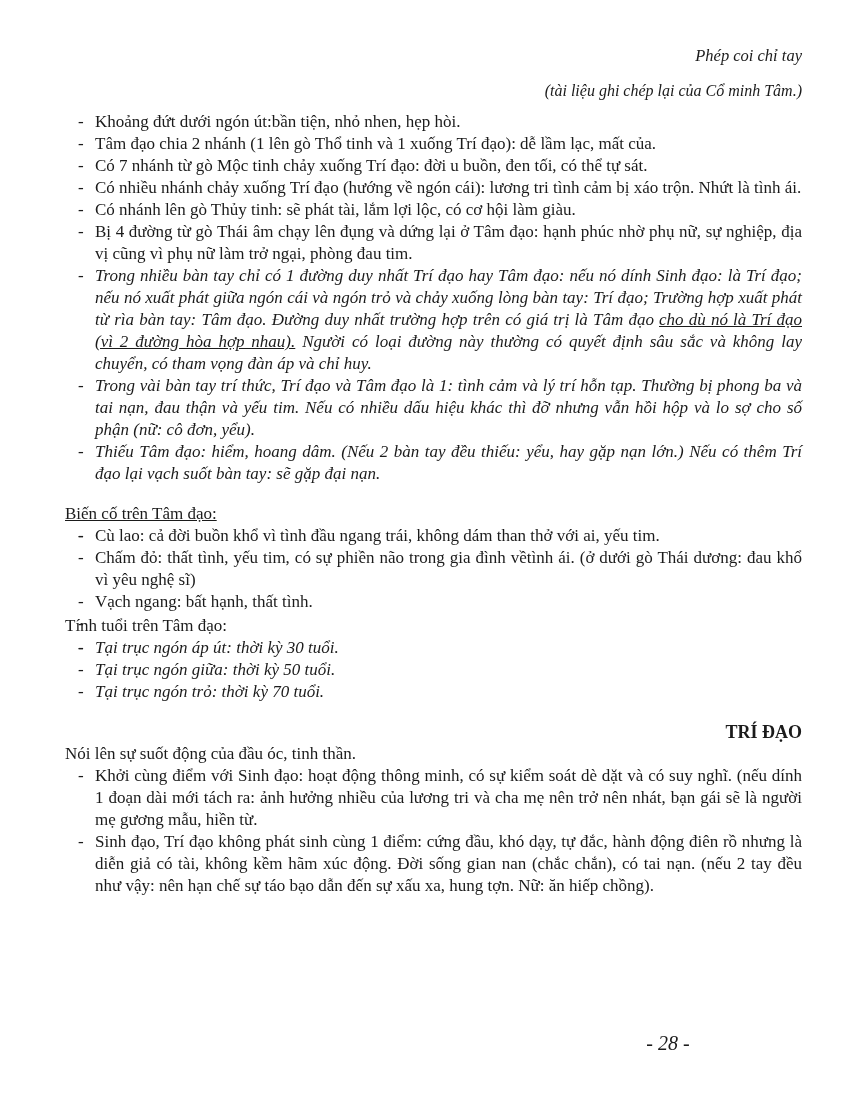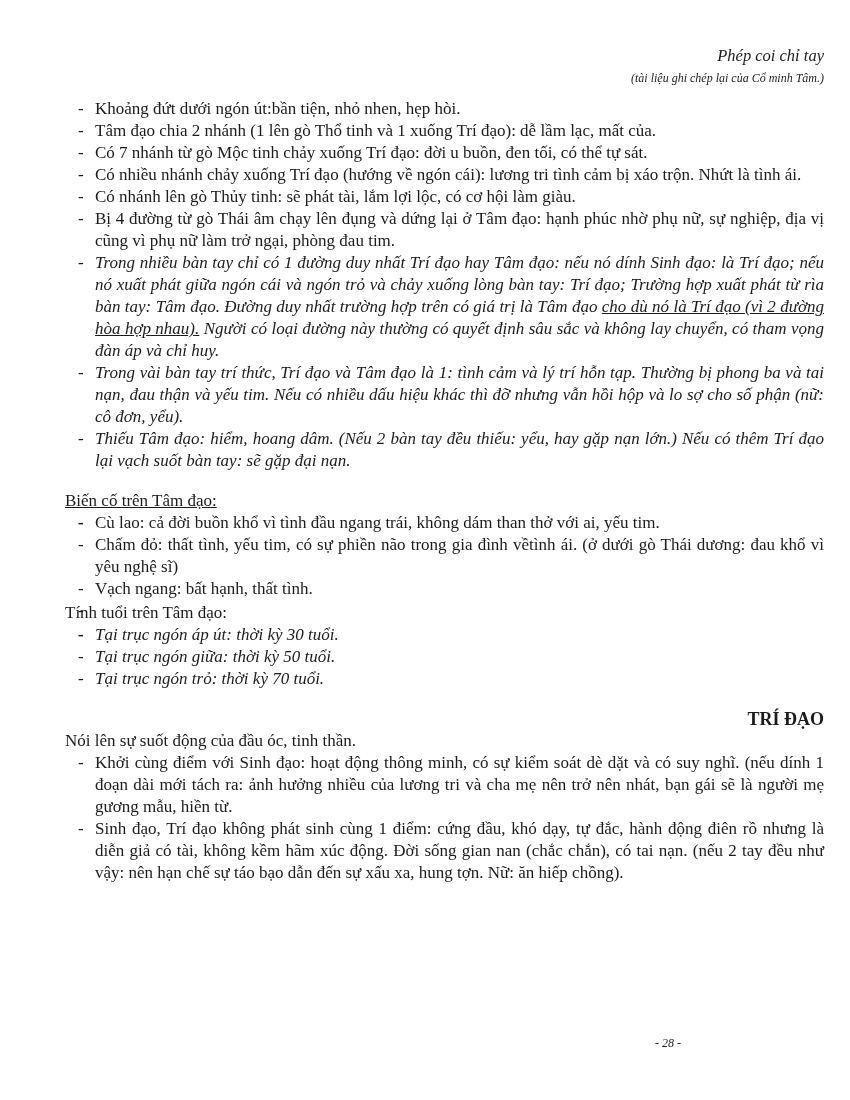--- a/index.html
+++ b/index.html
@@ -1,37 +1,37 @@
 <!DOCTYPE html>
 <html lang="vi"><head>
 <meta charset="utf-8">
 <style>
   html,body{margin:0;padding:0;background:#e8e8e8;}
   .page{
     width:850px;height:1100px;margin:0 auto;background:#ffffff;color:#1b1b1b;
     font-family:"Liberation Serif","DejaVu Serif",serif;
     font-size:17px;line-height:22px;
     position:relative;box-sizing:border-box;
-    padding:46px 26px 0 65px;overflow:hidden;
+    padding:46px 48px 0 65px;overflow:hidden;
   }
   .doc-header{text-align:right;}
   .doc-title{font-style:italic;font-size:16.5px;line-height:19px;}
-  .doc-subtitle{font-style:italic;font-size:12px;line-height:16px;margin-top:5px;}
+  .doc-subtitle{font-style:italic;font-size:16px;line-height:16px;margin-top:18px;}
   .content{margin-top:12px;}
   .li{position:relative;padding-left:30px;text-align:justify;}
   .li .marker{position:absolute;left:13px;top:0;}
   .italic{font-style:italic;}
   .sec-heading-underline{text-decoration:underline;margin-top:18px;}
   .sec-heading-italic{margin-top:2px;}
   .sec-heading-bold{font-weight:bold;text-align:right;font-size:18px;margin-top:18px;}
   .intro{text-align:justify;}
   .useg{text-decoration:underline;}
   .page-footer{
     position:absolute;top:1032px;left:608px;width:120px;text-align:center;
-    font-style:italic;font-size:12px;
+    font-style:italic;font-size:20px;
   }
 </style>
 </head>
 <body>
 
 <div class="page">
 
   <div class="doc-header">
     <div class="doc-title">Phép coi chỉ tay</div>
     <div class="doc-subtitle">(tài liệu ghi chép lại của Cổ minh Tâm.)</div>

